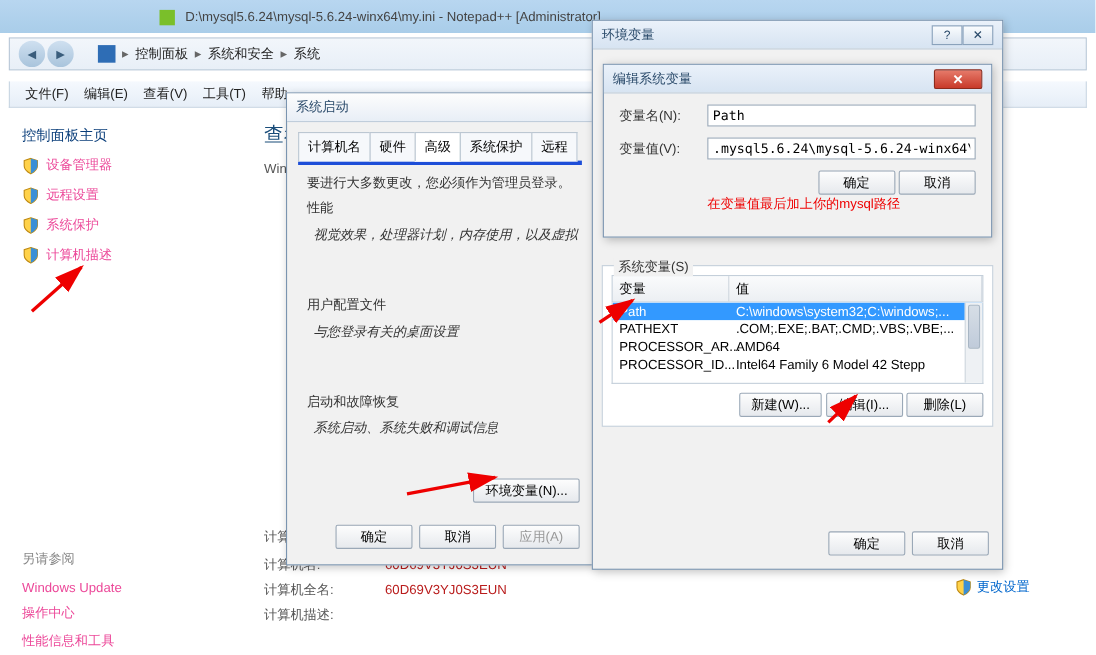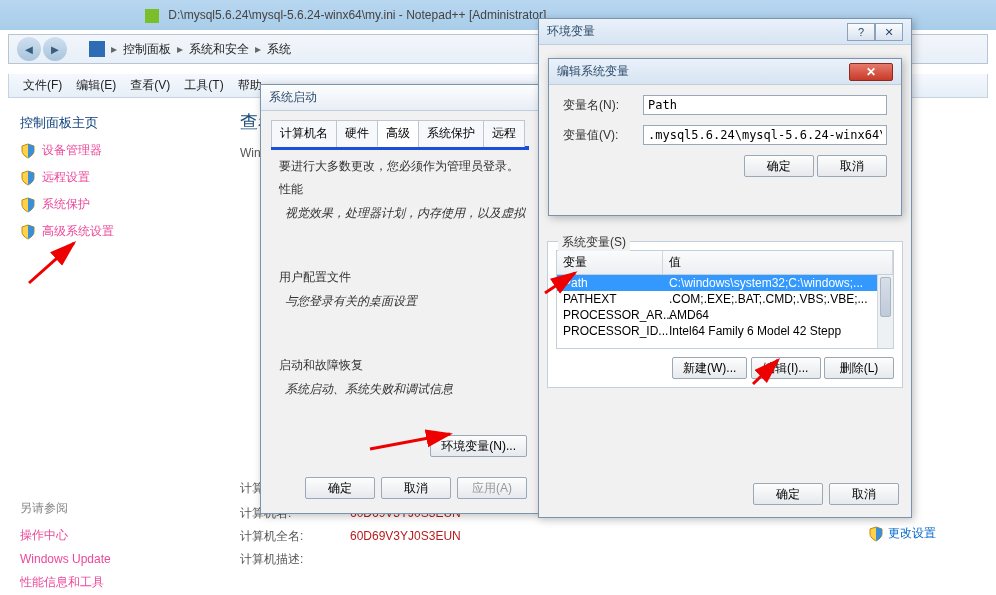--- a/index.html
+++ b/index.html
@@ -133,26 +133,26 @@
           <path d="M8 1 L14 3 V8 C14 12 8 15 8 15 C8 15 2 12 2 8 V3 Z" fill="#ffd24a" stroke="#c08a10"></path>
           <path d="M8 1 L14 3 V8 C14 12 8 15 8 15 V1 Z" fill="#3a8fd6"></path>
         </svg></span>
       <span>系统保护</span>
     </a>
   <a>
       <span class="shield-icon"><svg viewBox="0 0 16 16">
           <path d="M8 1 L14 3 V8 C14 12 8 15 8 15 C8 15 2 12 2 8 V3 Z" fill="#ffd24a" stroke="#c08a10"></path>
           <path d="M8 1 L14 3 V8 C14 12 8 15 8 15 V1 Z" fill="#3a8fd6"></path>
         </svg></span>
-      <span>高级系统设置</span>
+      <span>计算机描述</span>
     </a>
   <div class="seealso">
     <h5>另请参阅</h5>
+    <a>Windows Update</a>
     <a>操作中心</a>
-    <a>Windows Update</a>
     <a>性能信息和工具</a>
   </div>
 </div>
 
 <div class="main">
   <h2>查看</h2>
   <div style="color:#555;margin-bottom:20px;">Win</div>
   <div style="height:300px"></div>
   <div style="color:#555;margin-bottom:8px;">计算</div>
   <div class="row"><span class="lbl">计算机名:</span><span class="val">60D69V3YJ0S3EUN</span></div>
@@ -254,20 +254,21 @@
     <input type="text" value="Path" style="">
   </div>
   <div class="form-row">
     <label>变量值(V):</label>
     <input type="text" value=".mysql5.6.24\mysql-5.6.24-winx64\bin" style="">
   </div>
   <div style="text-align:right;margin:4px 14px;">
     <button class="btn">确定</button>
     <button class="btn">取消</button>
   </div>
+  <div class="note-red">在变量值最后加上你的mysql路径</div>
 </div>
 
 <div class="arrow" style="left:24px; top:238px;">
   <svg width="60" height="50">
       <defs>
         <marker id="ah1" markerWidth="10" markerHeight="10" refX="8" refY="3" orient="auto">
           <path d="M0,0 L0,6 L9,3 z" fill="#e00"></path>
         </marker>
       </defs>
       <line x1="5" y1="45" x2="50" y2="5" stroke="#e00" stroke-width="3" marker-end="url(#ah1)"></line>

